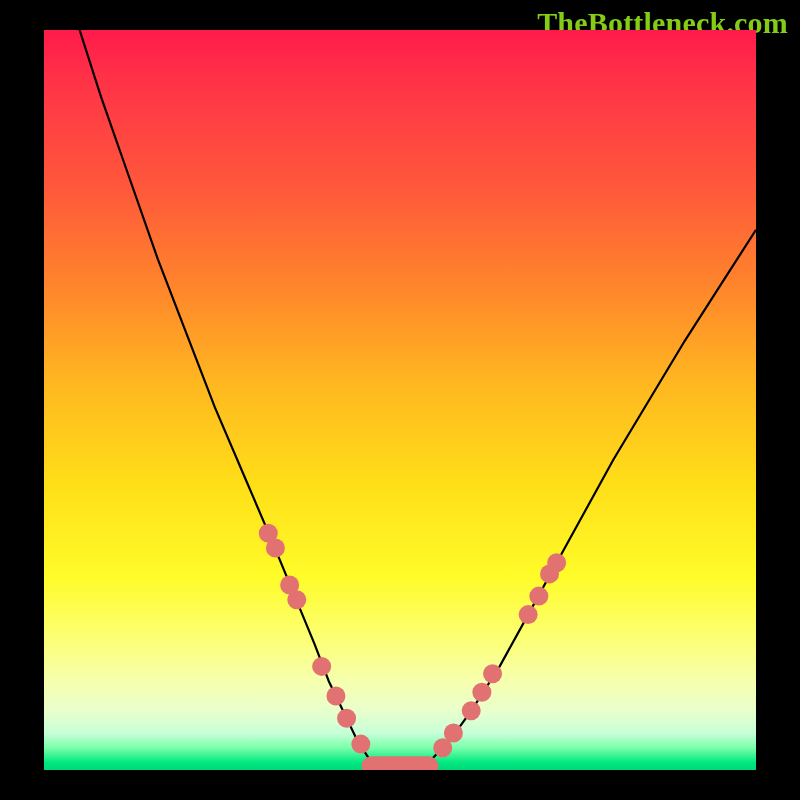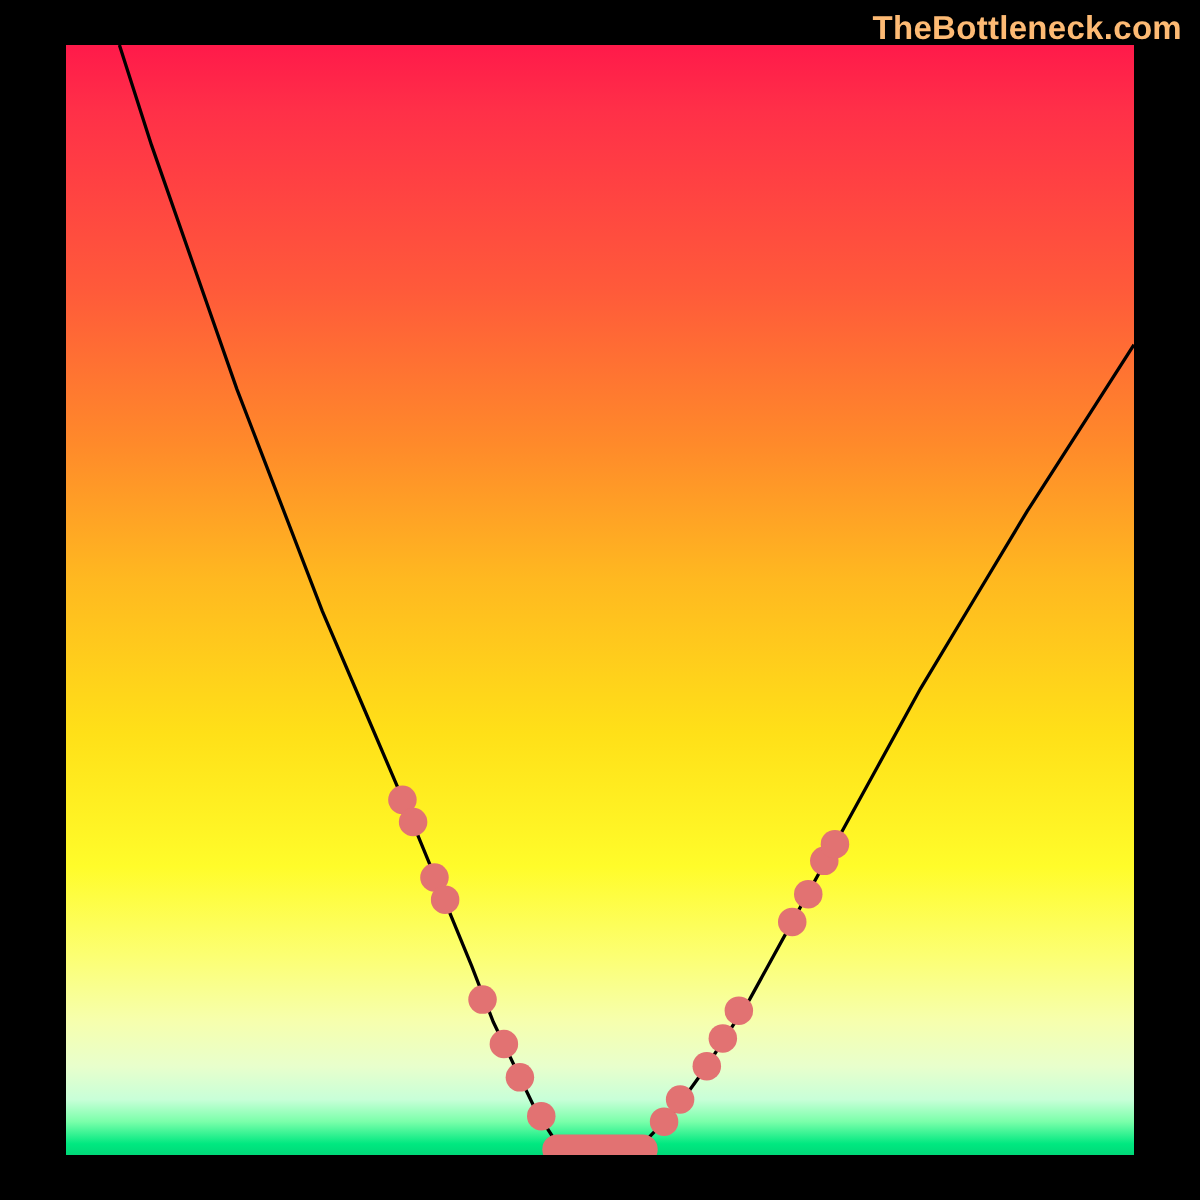--- a/index.html
+++ b/index.html
@@ -46,24 +46,24 @@
       #c8ffd8 95%,
       #7affaa 97%,
       #00e880 99%,
       #00d878 100%
     );
   }
   .watermark {
     position: absolute;
     top: 6px;
     right: 12px;
-    font-family: Liberation Sans, sans-serif;
-    font-size: 22px;
+    font-family: Liberation Serif, serif;
+    font-size: 30px;
     font-weight: 600;
-    color: #fdba74;
+    color: #84cc16;
     letter-spacing: 0.2px;
     user-select: none;
   }
   svg.overlay {
     position: absolute;
     left: 0;
     top: 0;
     width: 100%;
     height: 100%;
   }

